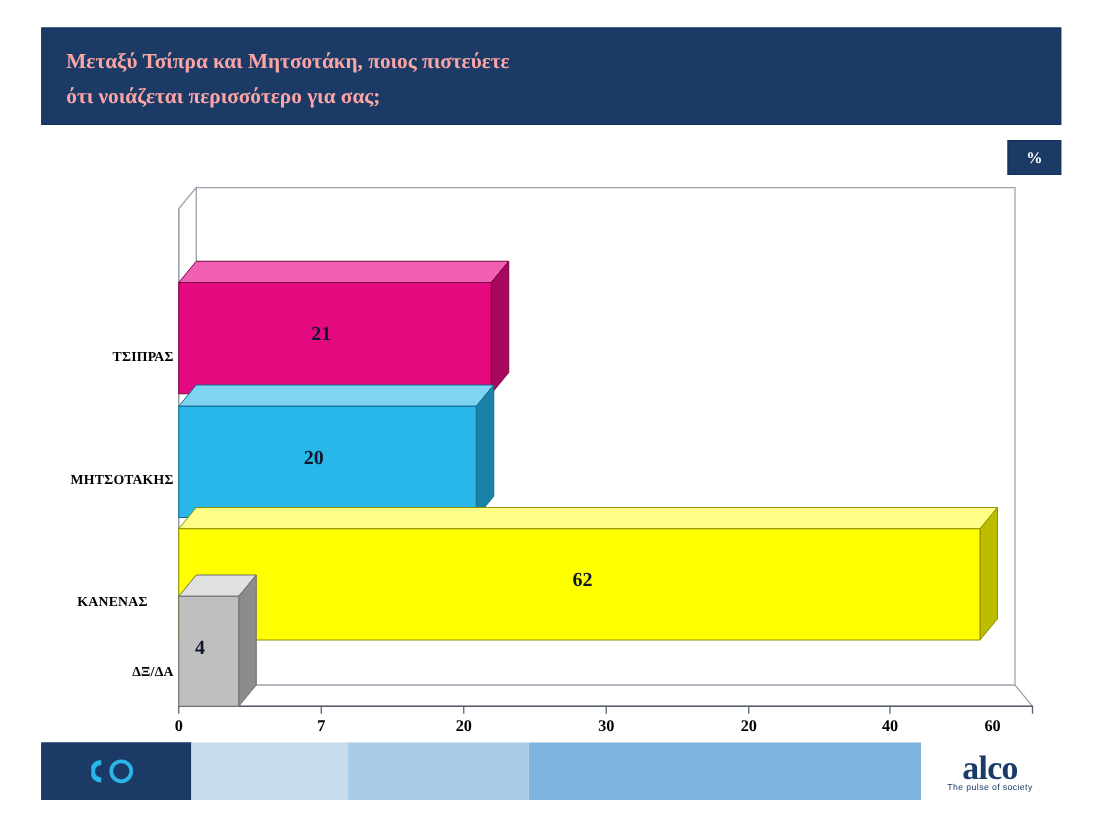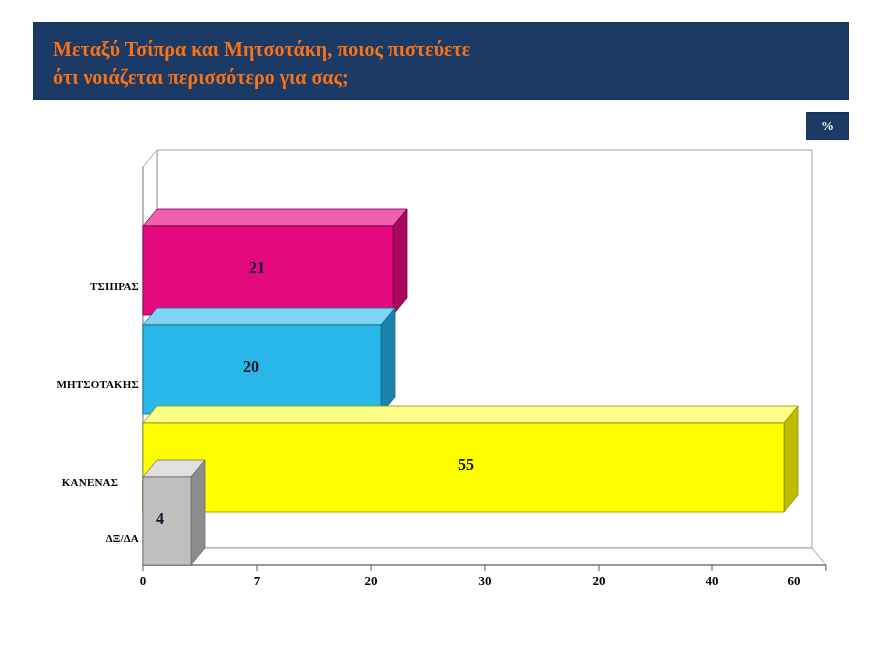--- a/index.html
+++ b/index.html
@@ -16,22 +16,22 @@
   }
   
   .title-band{
     position:absolute;
     left:33px;top:22px;width:814px;height:76px;
     background:#1b3a66;
     border:1px solid #16335a;
   }
   .title-text{
     position:absolute;left:19px;top:12px;width:780px;
-    color:#f97316;
-    font-size:20px;
+    color:#fca5a5;
+    font-size:17px;
     font-weight:bold;
     line-height:28px;
     font-family:"Liberation Serif", serif;
     white-space:pre-line;
   }
   
   .pct-badge{
     position:absolute;left:806px;top:112px;width:41px;height:26px;
     background:#1b3a66;
     border:1px solid #16335a;
@@ -163,26 +163,46 @@
       </g>
     </svg>
 
     <div class="cat-label" style="left:10px;top:120px;width:96px;">ΤΣΙΠΡΑΣ</div>
     <div class="cat-label" style="left:0px;top:218px;width:106px;">ΜΗΤΣΟΤΑΚΗΣ</div>
     <div class="cat-label" style="left:8px;top:316px;width:98px;text-align:center;">ΚΑΝΕΝΑΣ</div>
     <div class="cat-label" style="left:26px;top:372px;width:80px;">ΔΞ/ΔΑ</div>
 
     <div class="bar-value" style="left:216px;top:119px;">21</div>
     <div class="bar-value" style="left:210px;top:218px;">20</div>
-    <div class="bar-value" style="left:425px;top:316px;">55</div>
+    <div class="bar-value" style="left:425px;top:316px;">62</div>
     <div class="bar-value" style="left:123px;top:370px;">4</div>
 
     <div class="xtick" style="left:95px;top:433px;">0</div>
     <div class="xtick" style="left:209px;top:433px;">7</div>
     <div class="xtick" style="left:323px;top:433px;">20</div>
     <div class="xtick" style="left:437px;top:433px;">30</div>
     <div class="xtick" style="left:551px;top:433px;">20</div>
     <div class="xtick" style="left:664px;top:433px;">40</div>
     <div class="xtick" style="left:746px;top:433px;">60</div>
   </div>
 
+  <div class="footer">
+    <div class="f-seg" style="left:0;width:120px;background:#1b3a66;">
+      <div class="logo-open">
+        <div class="open-mark">
+          <svg width="40" height="24" viewBox="0 0 40 24">
+            <path d="M8 3 A9 9 0 1 0 8 21 L8 17 A5 5 0 1 1 8 7 Z" fill="#29b6e8"></path>
+            <circle cx="24" cy="12" r="8" fill="none" stroke="#29b6e8" stroke-width="3"></circle>
+          </svg>
+        </div>
+      </div>
+    </div>
+    <div class="f-seg" style="left:120px;width:125px;background:#c9dcee;"></div>
+    <div class="f-seg" style="left:245px;width:145px;background:#a8cbe8;"></div>
+    <div class="f-seg" style="left:390px;width:314px;background:#7fb4de;"></div>
+    <div class="f-seg" style="left:704px;width:110px;background:#ffffff;"></div>
+    <div class="alco-box">
+      <div class="alco-text">alco</div>
+      <div class="alco-sub">The pulse of society</div>
+    </div>
+  </div>
 
 </div>
 
 </body></html>

